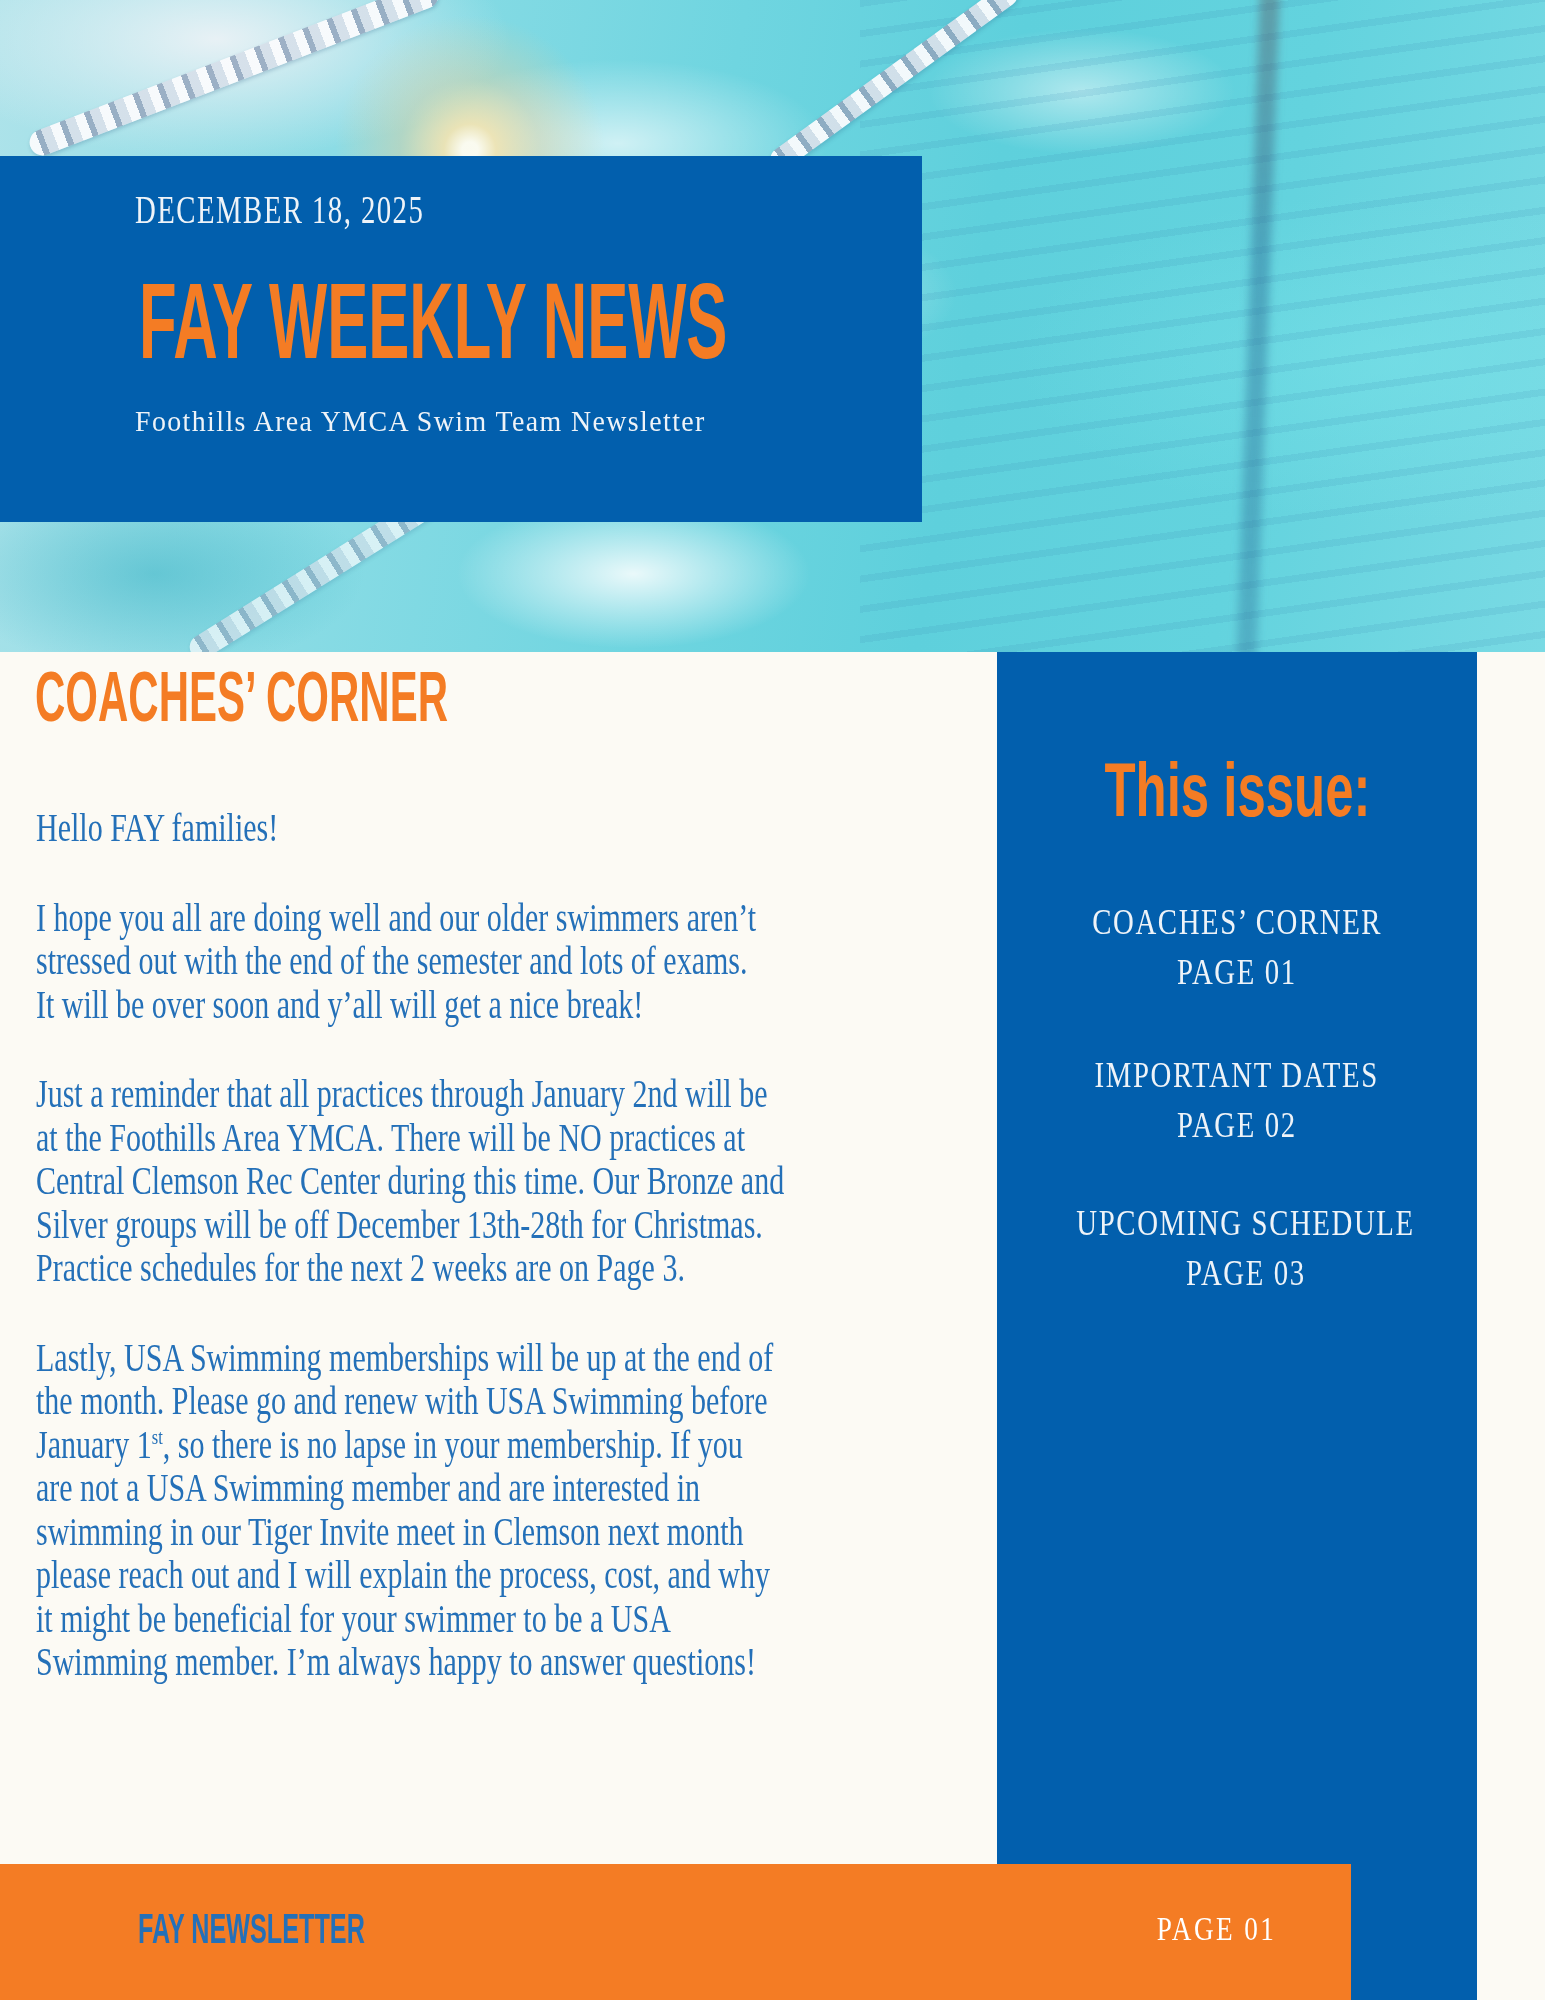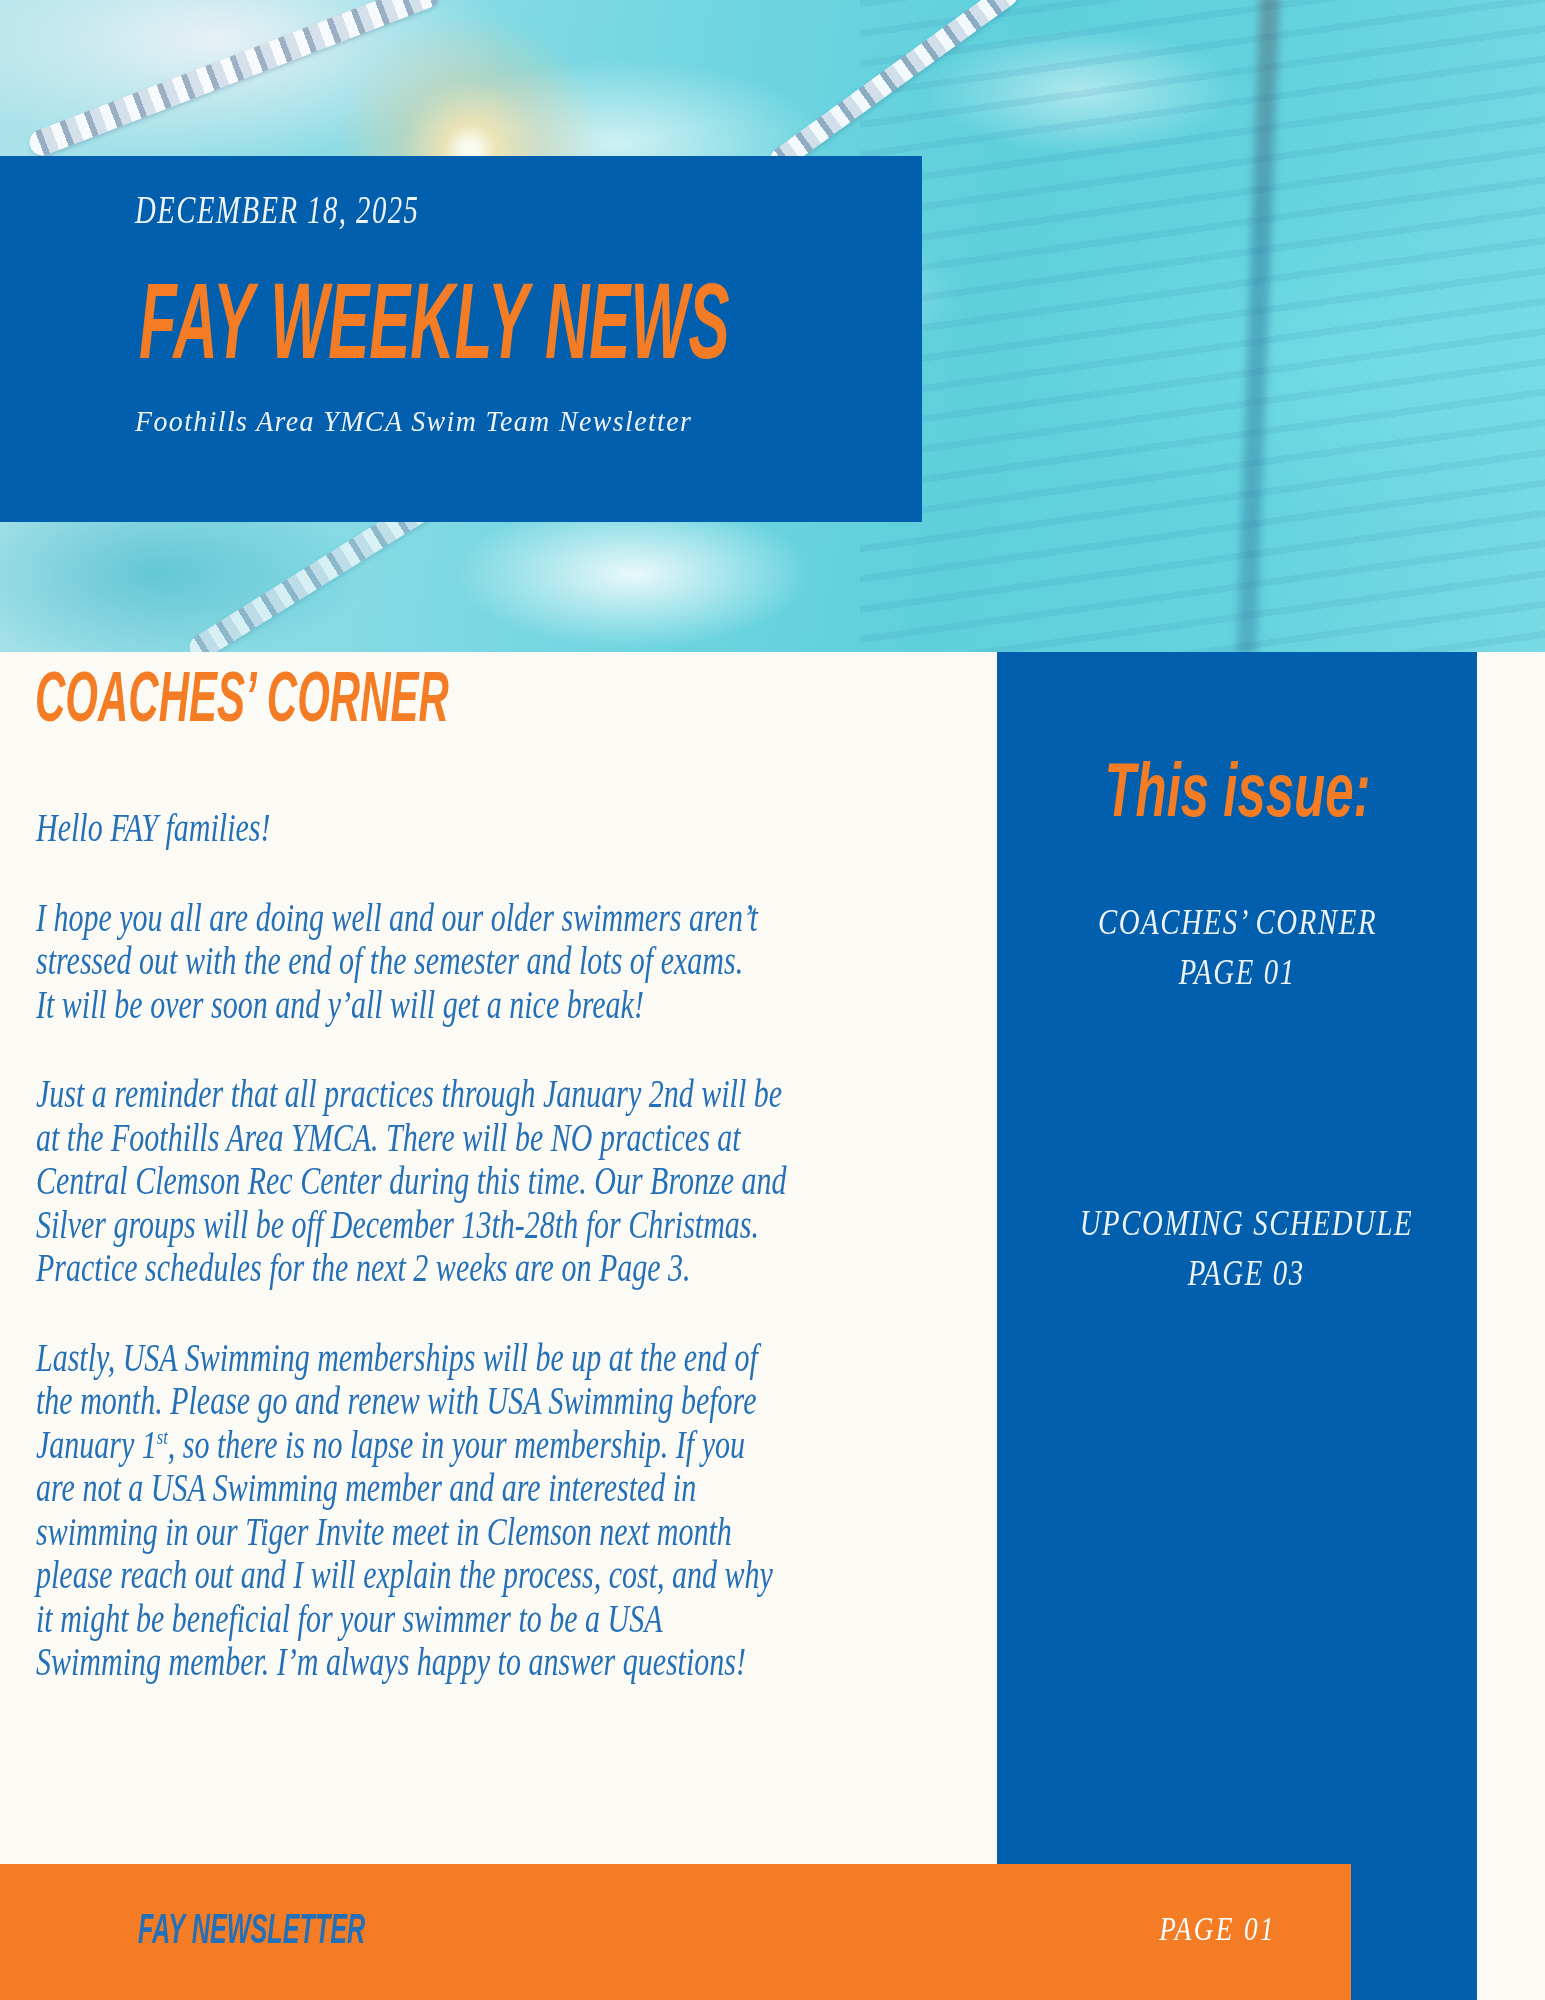--- a/index.html
+++ b/index.html
@@ -7,21 +7,21 @@
     --orange:#f47c24;
     --text_blue:#2470b8;
     --cream:#fcfaf4;
     --white_text:#eef3f8;
   }
   *{margin:0;padding:0;box-sizing:border-box;}
   html,body{background:#777;}
   body{font-family:"Liberation Serif", serif;}
   .page{
     position:relative;width:1545px;height:2000px;margin:0 auto;
-    background:var(--cream);overflow:hidden;font-style:italic;
+    background:var(--cream);overflow:hidden;
   }
 
   
   .photo{
     position:absolute;left:0;top:0;width:1545px;height:652px;overflow:hidden;
     background:
       radial-gradient(ellipse 420px 170px at 14% 6%, rgba(236,242,246,.95), rgba(236,242,246,0) 70%),
       radial-gradient(ellipse 300px 120px at 40% 22%, rgba(255,255,255,.65), rgba(255,255,255,0) 70%),
       radial-gradient(ellipse 330px 130px at 47% 45%, rgba(255,255,255,.7), rgba(255,255,255,0) 70%),
       radial-gradient(ellipse 260px 110px at 41% 88%, rgba(255,255,255,.85), rgba(255,255,255,0) 68%),
@@ -174,20 +174,24 @@
 it might be beneficial for your swimmer to be a USA
 Swimming member. I’m always happy to answer questions!</span></p>
   </div>
 
   <div class="sidebar">
     <div class="sidebar-title"><span>This issue:</span></div>
     <div class="toc-group toc-1">
       <div><span>COACHES’ CORNER</span></div>
       <div><span>PAGE 01</span></div>
     </div>
+    <div class="toc-group toc-2">
+      <div><span>IMPORTANT DATES</span></div>
+      <div><span>PAGE 02</span></div>
+    </div>
     <div class="toc-group toc-3">
       <div><span>UPCOMING SCHEDULE</span></div>
       <div><span>PAGE 03</span></div>
     </div>
   </div>
 
   <div class="footer-bar">
     <div class="footer-brand">FAY NEWSLETTER</div>
     <div class="footer-page">PAGE 01</div>
   </div>

